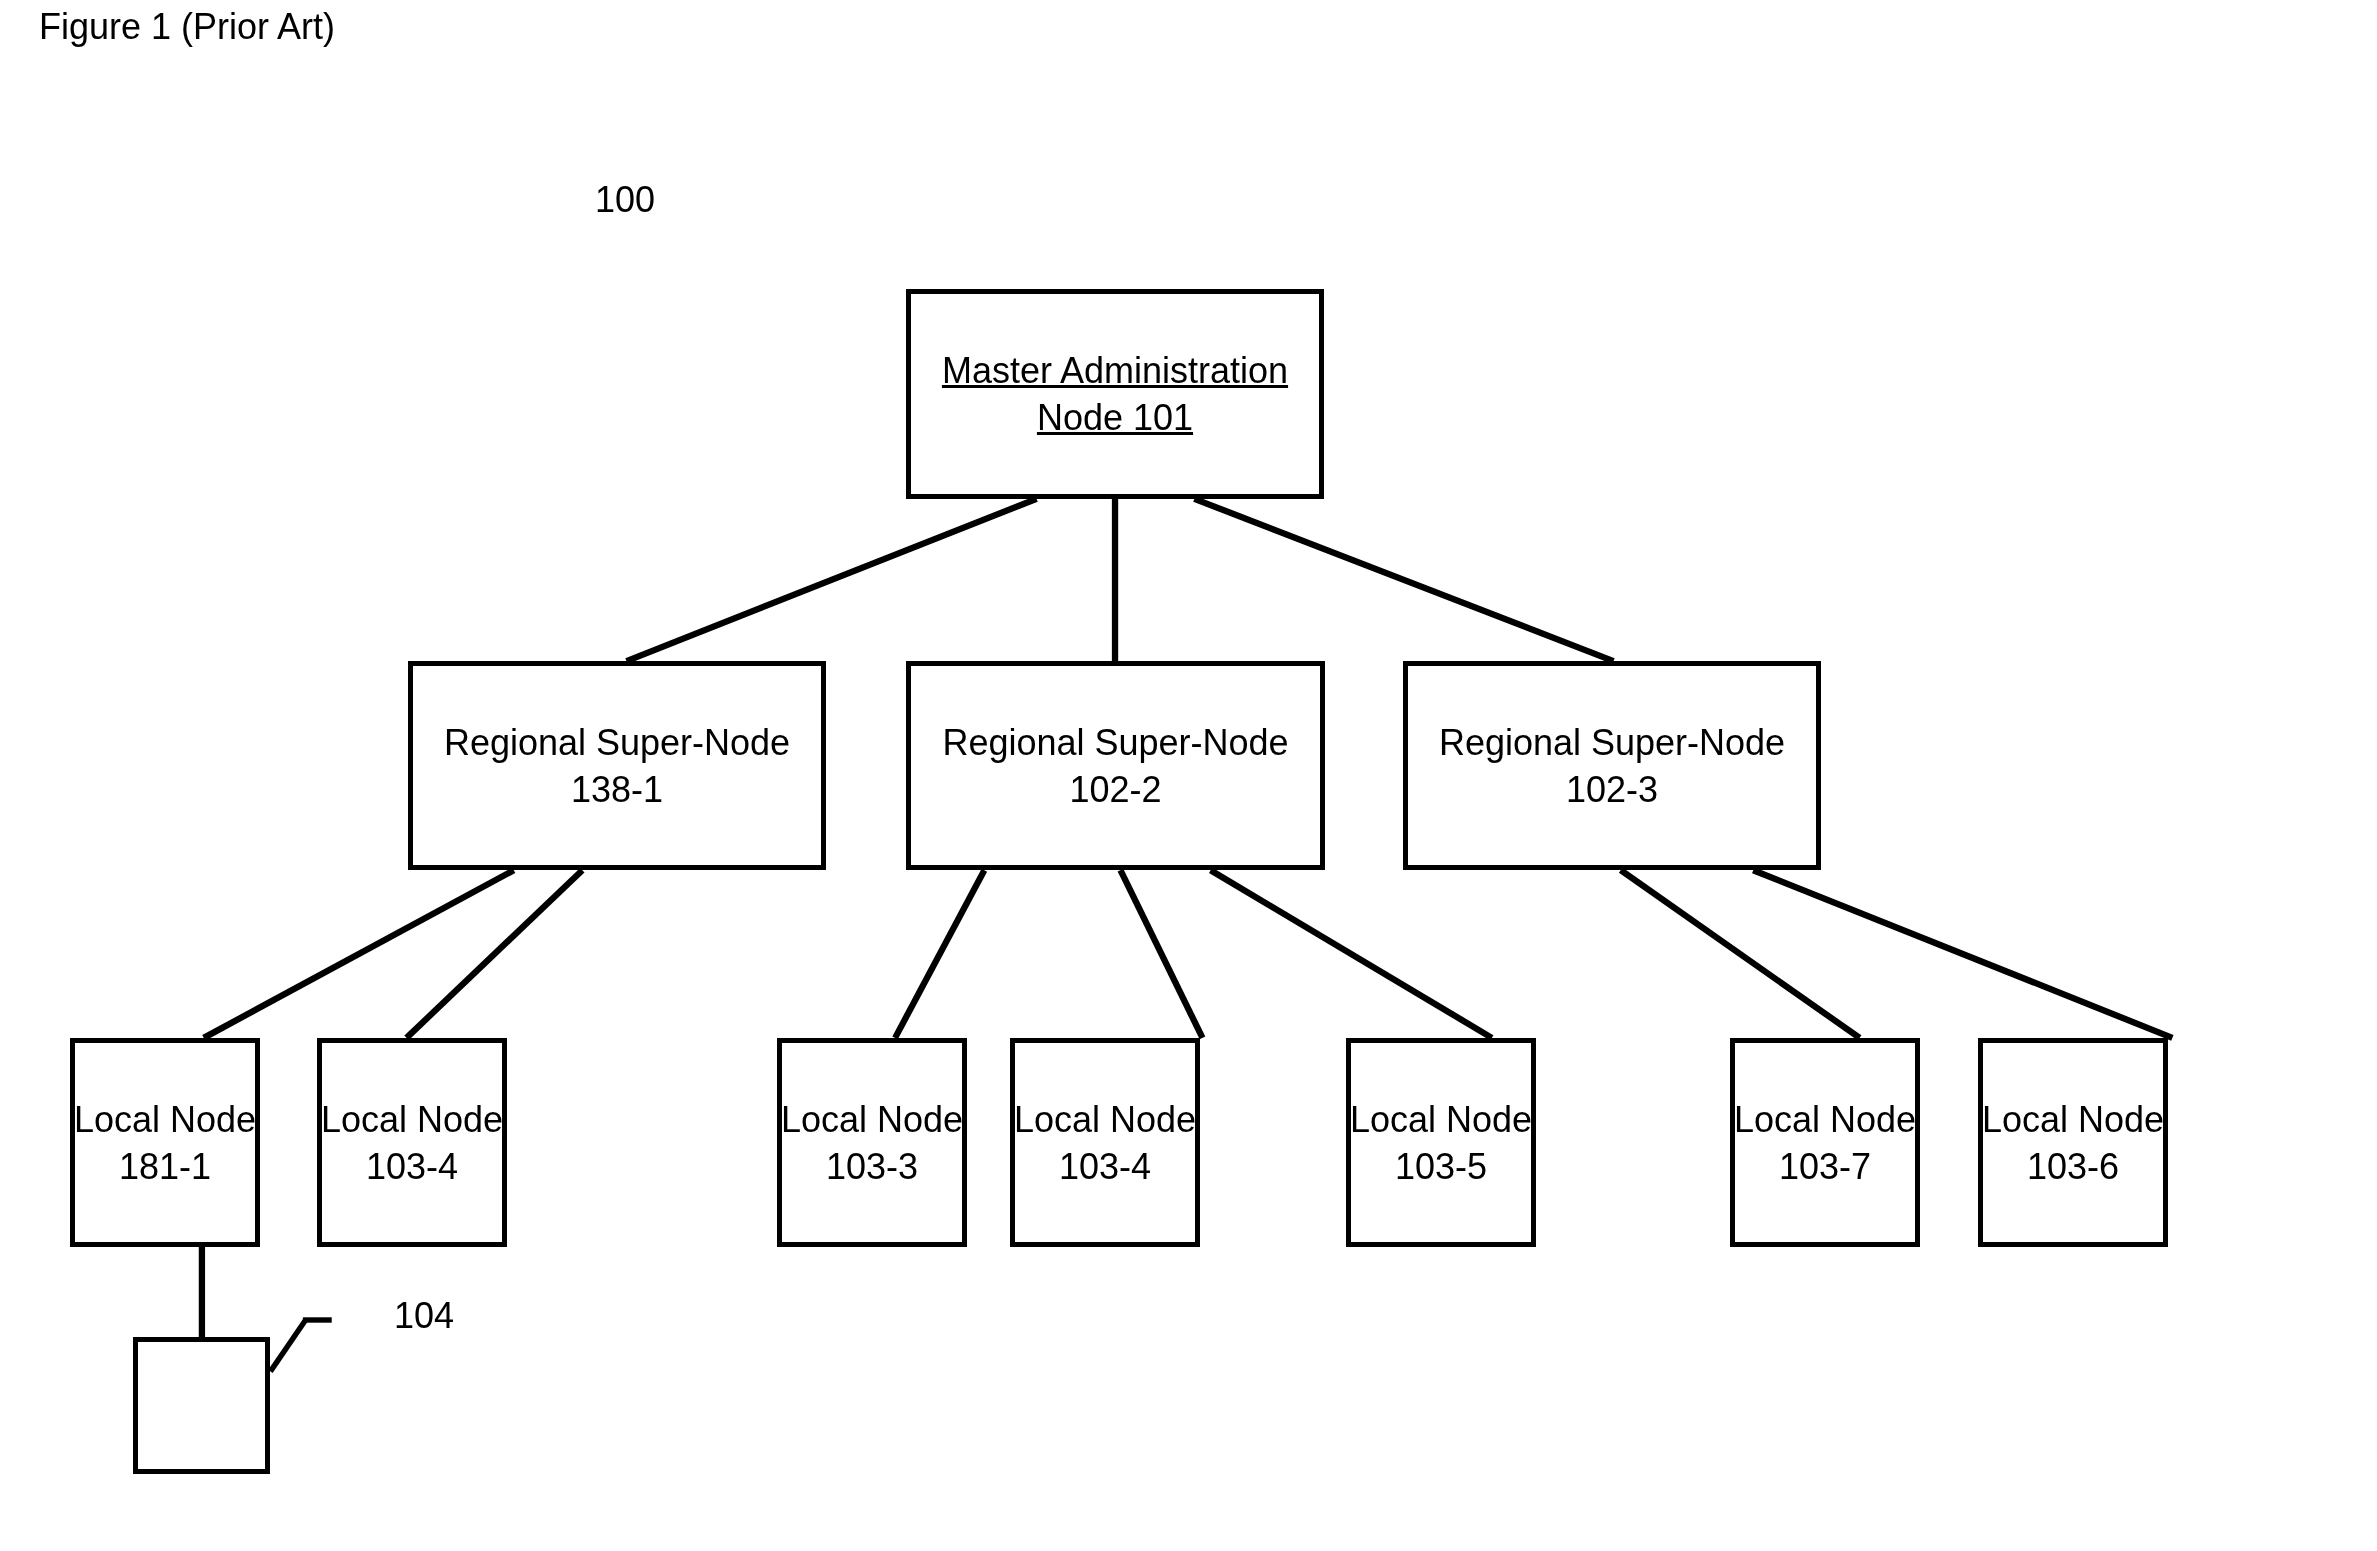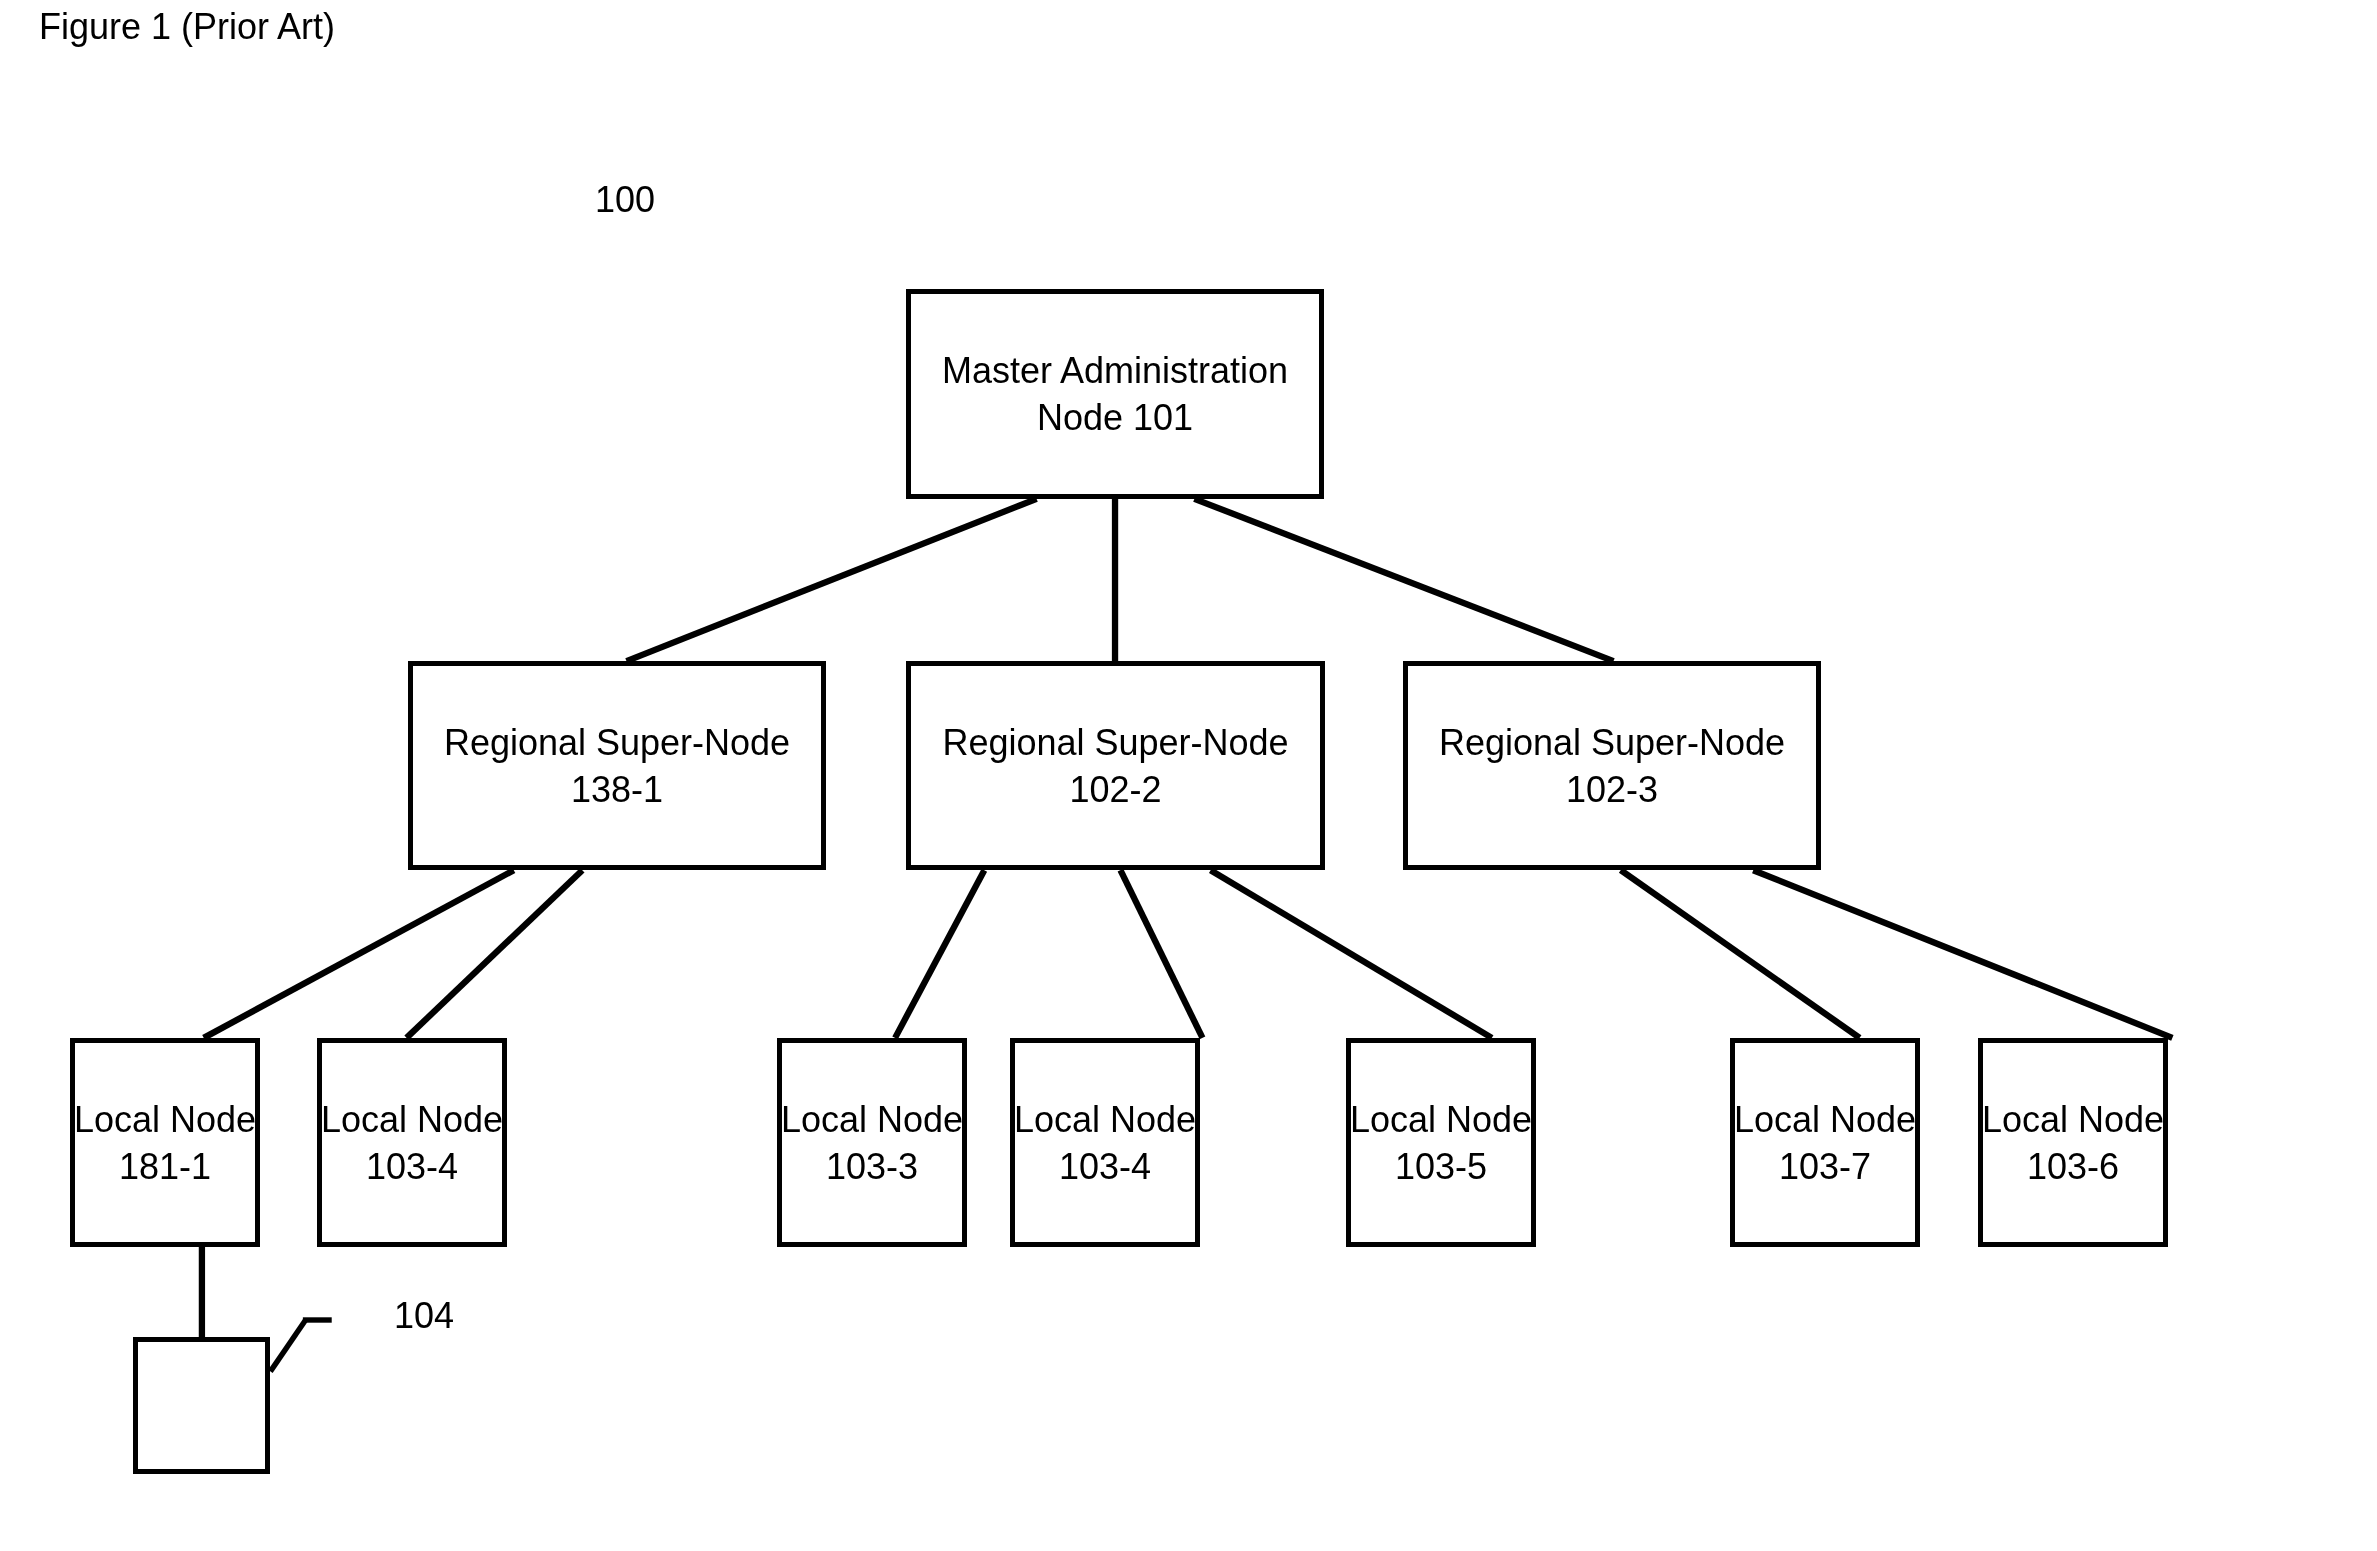--- a/index.html
+++ b/index.html
@@ -106,21 +106,21 @@
 
       <line x1="224" y1="1383" x2="224" y2="1483"></line>
 
       <g stroke-width="6">
         <line x1="300" y1="1521" x2="339" y2="1464"></line>
         <line x1="336" y1="1464" x2="368" y2="1464"></line>
       </g>
     </g>
   </svg>
 
-  <div class="node-box" style="left:906px; top:289px; width:418px; height:210px;">
+  <div class="node-box" style="left:906px; top:289px; width:418px; height:210px;text-decoration:underline;">
     <span class="nline">Master Administration</span>
     <span class="nline">Node 101</span>
   </div>
 
   <div class="node-box" style="left:408px; top:661px; width:418px; height:209px;">
     <span class="nline">Regional Super-Node</span>
     <span class="nline">138-1</span>
   </div>
 
   <div class="node-box" style="left:906px; top:661px; width:419px; height:209px;">

